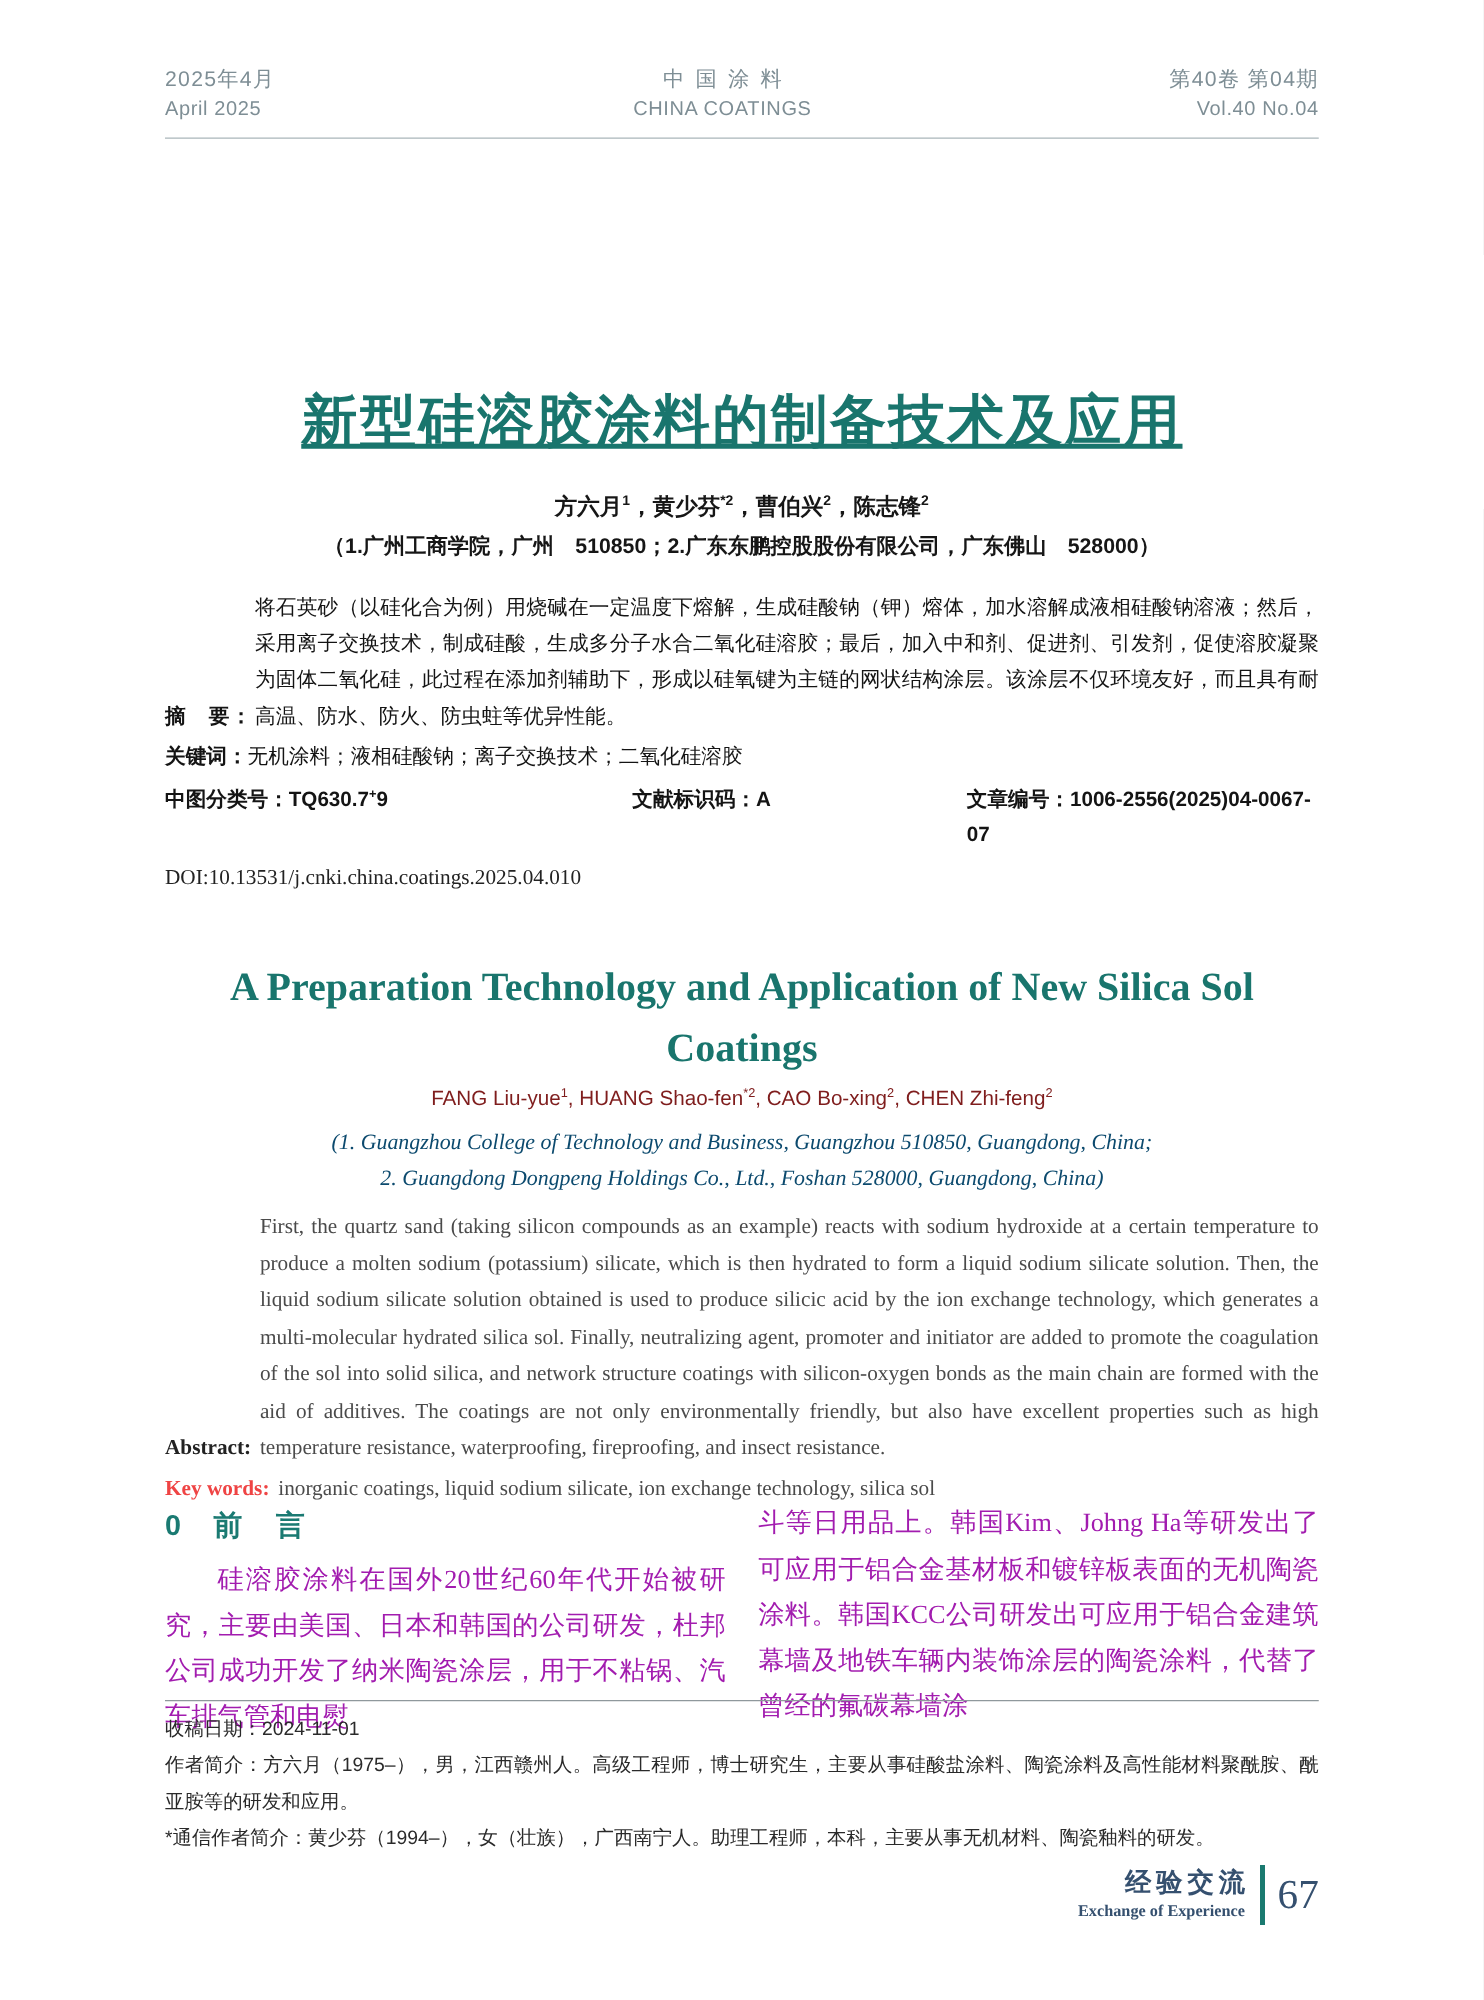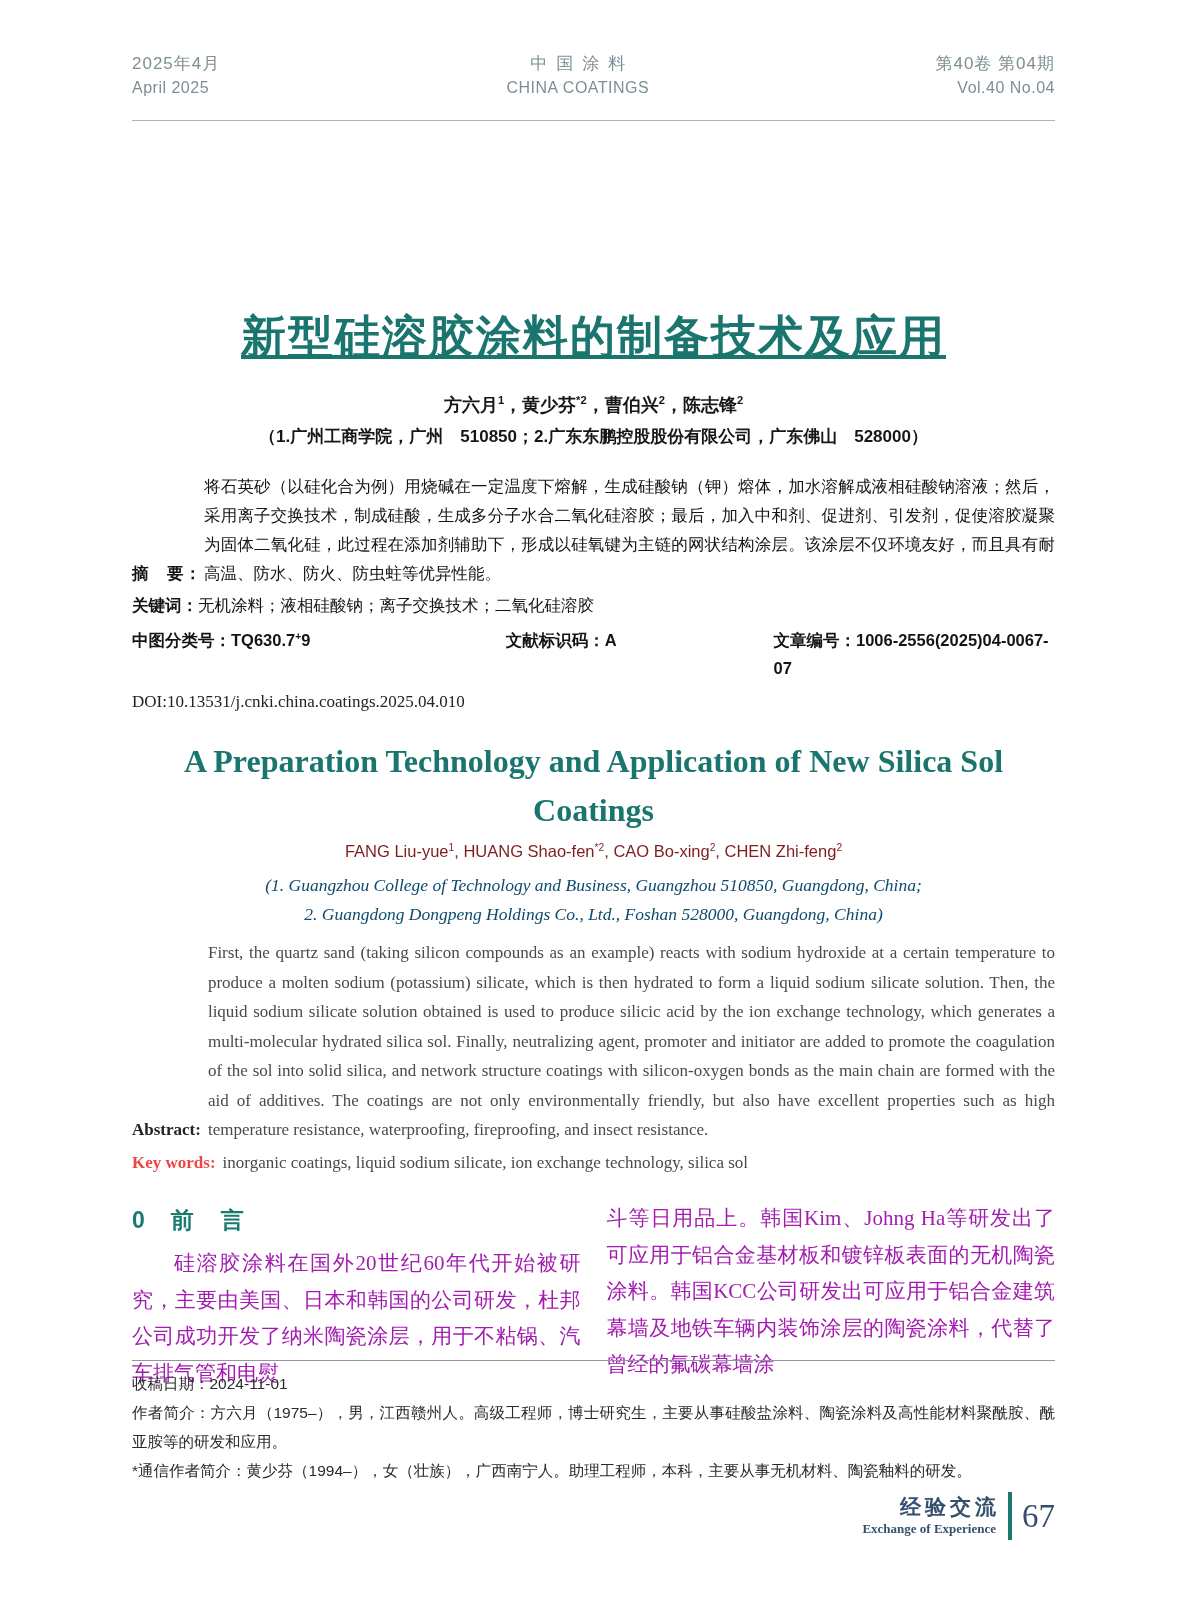--- a/index.html
+++ b/index.html
@@ -8,21 +8,21 @@
     position:relative; width:1187px; height:1600px; margin:0 auto;
     background:#ffffff; overflow:hidden;
     font-family:"Liberation Sans", sans-serif; color:#1a1a1a;
   }
   sup { font-size:62%; vertical-align:super; line-height:0; }
 
   
   .running-head {
     position:absolute; top:52px; left:132px; right:132px;
     display:flex; justify-content:space-between; align-items:flex-end;
-    color:#7e8e95; border-bottom:1.5px solid #aab6ba; padding-bottom:20px;
+    color:#7e8e95; border-bottom:1.5px solid #aab6ba; padding-bottom:10px;
     line-height:24px; font-size:17px;
   }
   .rh-col { display:flex; flex-direction:column; }
   .rh-center { text-align:center; }
   .rh-right { text-align:right; }
   .rh-cn { letter-spacing:1px; }
   .rh-center .rh-cn { letter-spacing:9px; margin-right:-9px; }
   .rh-en { font-size:16px; letter-spacing:0.5px; }
 
   
@@ -45,21 +45,21 @@
   .meta-row {
     margin-top:6px; display:grid; grid-template-columns:40.5% 29% 30.5%;
     font-weight:700; line-height:28px;
   }
   .doi-line { margin-top:7px; font-family:"Liberation Serif", serif; font-weight:400; font-size:17px; line-height:26px; color:#222; }
 
   
   .en-block { position:absolute; top:737px; left:132px; right:132px; }
   .en-title {
     text-align:center; font-family:"Liberation Serif", serif; font-weight:700;
-    font-size:32px; line-height:49px; color:#19756d;
+    font-size:32px; line-height:49px; color:#19756d;margin-top:28px;
   }
   .en-authors { margin-top:4px; text-align:center; font-size:16.5px; color:#7f1d1d; line-height:24px; }
   .en-affils { margin-top:8px; text-align:center; font-family:"Liberation Serif", serif; font-style:italic; font-size:17.5px; color:#0c4a6e; line-height:29px; }
   .en-abstract { margin-top:9px; font-family:"Liberation Serif", serif; font-size:17px; line-height:29.5px; color:#4a4a4a; }
   .en-abstract .lab { color:#222; margin-right:7px; }
   .en-keywords { margin-top:3px; font-family:"Liberation Serif", serif; font-size:17px; line-height:29px; color:#4a4a4a; }
   .en-keywords .lab { color:#ef4444; margin-right:7px; }
 
   
   .body-cols { position:absolute; top:1200px; left:132px; right:132px; display:flex; gap:26px; }

